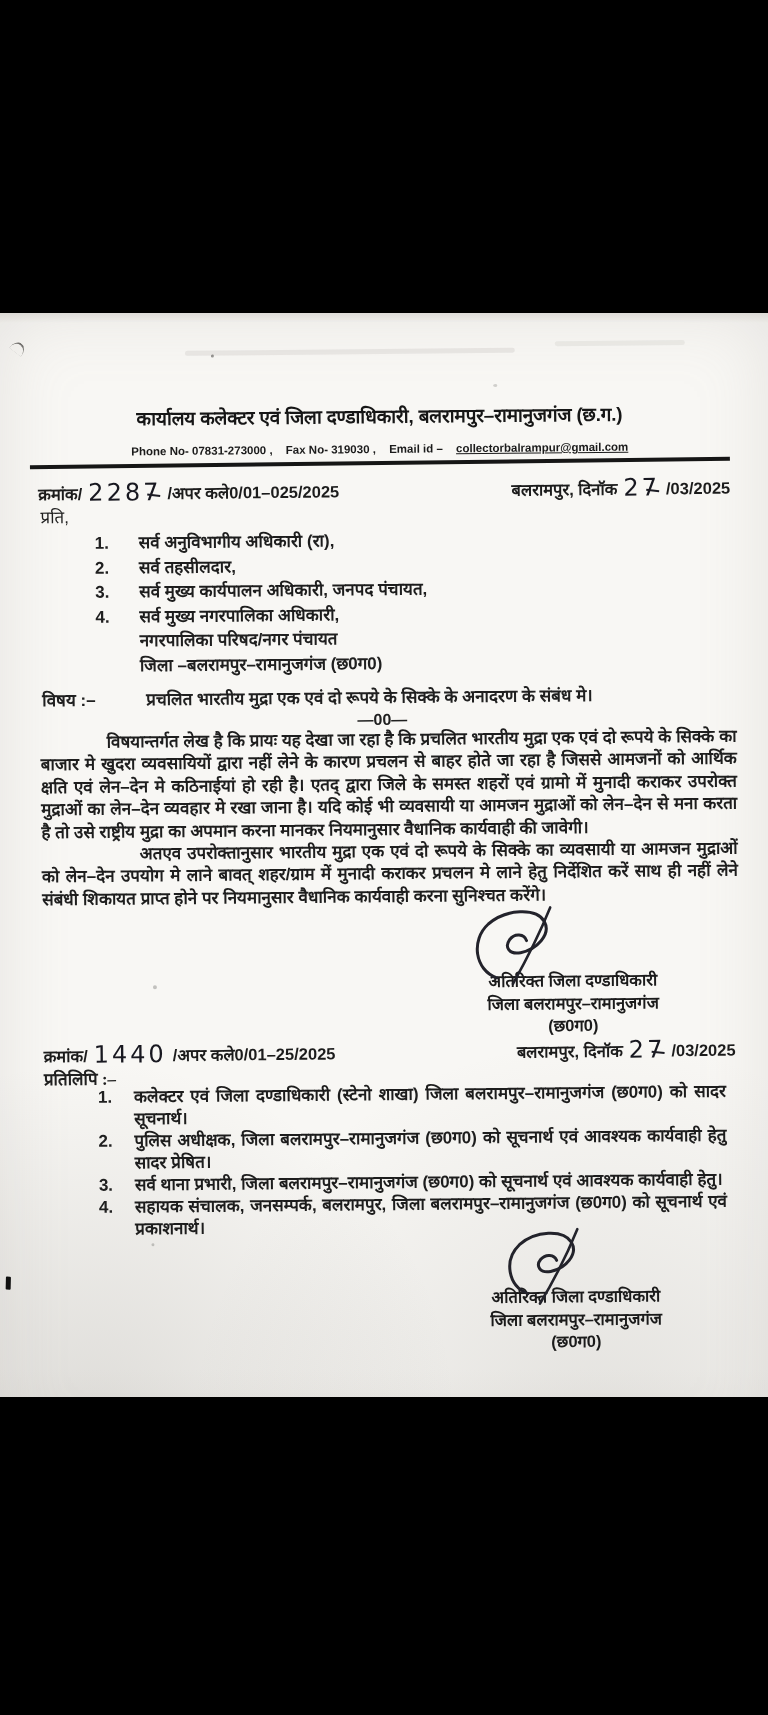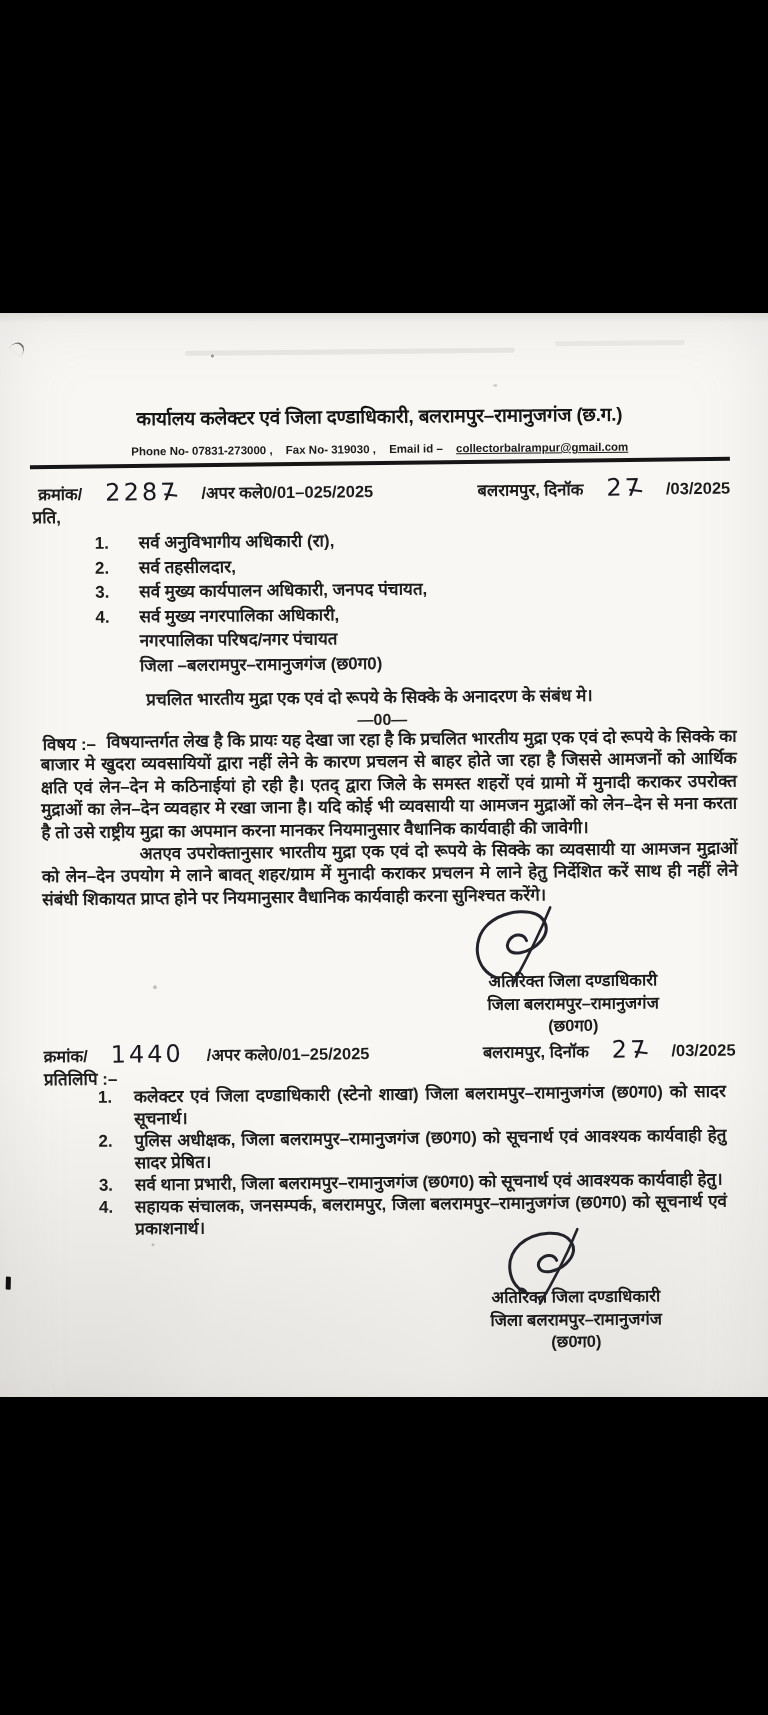--- a/index.html
+++ b/index.html
@@ -24,50 +24,50 @@
        font-size:11.5px;font-weight:700;color:#1b1b1b;white-space:nowrap;}
   .contact span{margin:0 5px;}
   .contact .email{text-decoration:underline;}
   .rule{position:absolute;top:148px;left:34px;width:700px;height:4px;background:#161616;transform:rotate(-.15deg);}
 
   .ref-row{position:absolute;left:42px;right:34px;display:flex;justify-content:space-between;
        align-items:baseline;font-size:16.5px;font-weight:700;white-space:nowrap;color:#1c1c1c;}
   .ref-row.r1{top:162px;}
   .ref-row.r2{top:724px;}
   .hw{font-family:"DejaVu Sans",sans-serif;font-size:24px;font-weight:400;letter-spacing:3px;
-       margin:0 23px;position:relative;top:1px;color:#181820;}
+       margin:0 6px;position:relative;top:1px;color:#181820;}
   .hw.crossed::after{content:"";position:absolute;right:1px;top:56%;width:13px;height:2px;
        background:#1c1c24;transform:rotate(7deg);}
 
-  .to-label{position:absolute;top:189px;left:36px;font-size:17px;font-weight:700;}
+  .to-label{position:absolute;top:189px;left:44px;font-size:17px;font-weight:400;}
   .recipients{position:absolute;top:216px;left:98px;font-size:17px;}
   .recipients .row{display:flex;line-height:24.5px;white-space:nowrap;}
   .recipients .num{width:44px;font-weight:700;}
   .recipients .txt{font-weight:700;color:#1d1d1d;}
   .recipients .cont{margin-left:44px;line-height:24.5px;font-weight:700;white-space:nowrap;}
 
   .subject-row{position:absolute;top:372px;left:44px;display:flex;font-size:17px;font-weight:700;white-space:nowrap;}
-  .subject-row .lbl{width:104px;margin-top:44px;}
+  .subject-row .lbl{width:104px;}
   .separator{position:absolute;top:398px;left:0;width:100%;text-align:center;font-size:16px;font-weight:700;}
 
   .paras{position:absolute;top:416px;left:42px;width:696px;font-size:17px;line-height:22.4px;
        text-align:justify;color:#1e1e1e;font-weight:600;}
   .paras p{margin:0;}
   .paras .p1{text-indent:66px;}
   .paras .p2{text-indent:98px;}
 
   .sigblock{position:absolute;width:212px;text-align:center;font-size:16.5px;line-height:22.5px;
        font-weight:700;color:#1b1b1b;z-index:2;}
   .sigblock.s1{top:658px;left:466px;}
   .sigblock.s2{top:974px;left:466px;}
   .scribble{position:absolute;z-index:3;}
   .scribble.s1{top:594px;left:462px;}
   .scribble.s2{top:916px;left:492px;}
 
-  .copy-label{position:absolute;top:751px;left:42px;font-size:17px;font-weight:700;}
+  .copy-label{position:absolute;top:751px;left:42px;font-size:17px;font-weight:700;font-family:Liberation Serif, serif;}
   .copies{position:absolute;top:771px;left:96px;width:628px;font-size:17px;}
   .copies .item{display:flex;align-items:flex-start;}
   .copies .num{width:36px;flex:none;font-weight:700;line-height:22px;}
   .copies .txt{flex:1;text-align:justify;line-height:22px;font-weight:700;color:#1d1d1d;}
 
   .tick{position:absolute;left:2px;top:960px;width:5px;height:13px;background:#101010;border-radius:1px;transform:rotate(2deg);}
   .speck{position:absolute;border-radius:50%;background:rgba(70,68,66,.55);}
   .speck.a{left:216px;top:40px;width:3px;height:3px;}
   .speck.b{left:498px;top:72px;width:4px;height:3px;opacity:.4;}
   .speck.c{left:152px;top:670px;width:4px;height:4px;opacity:.55;}

